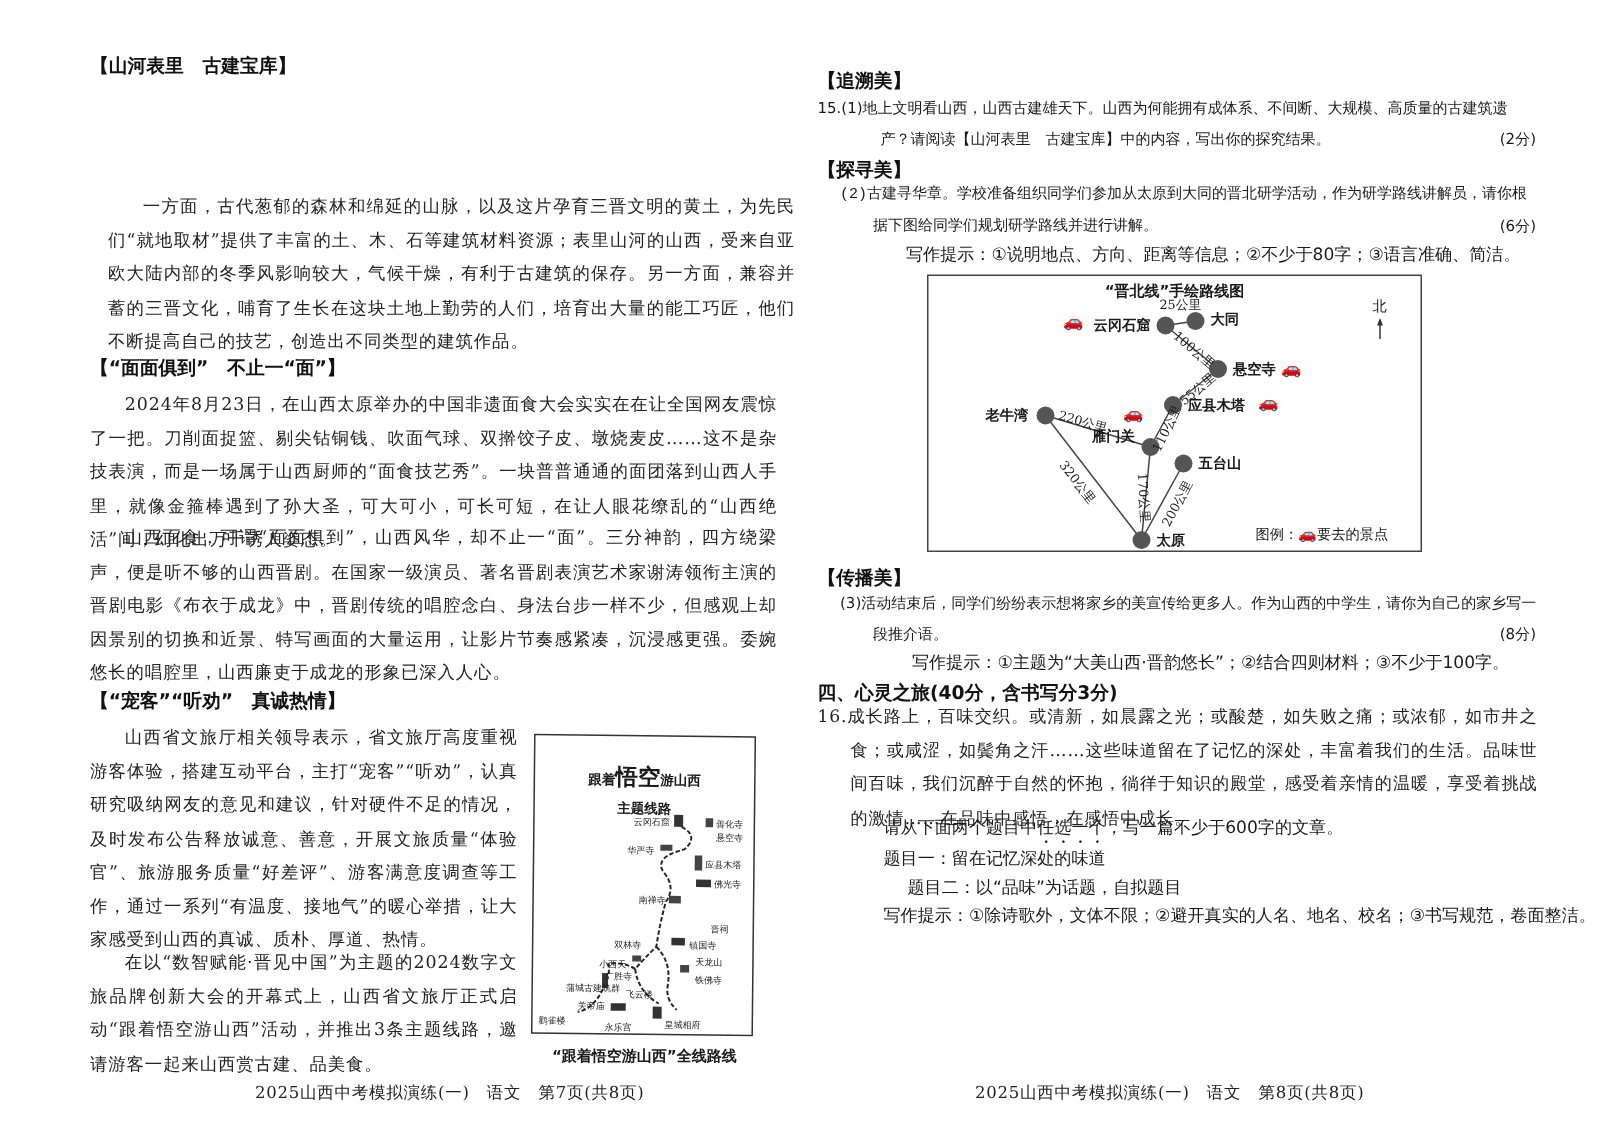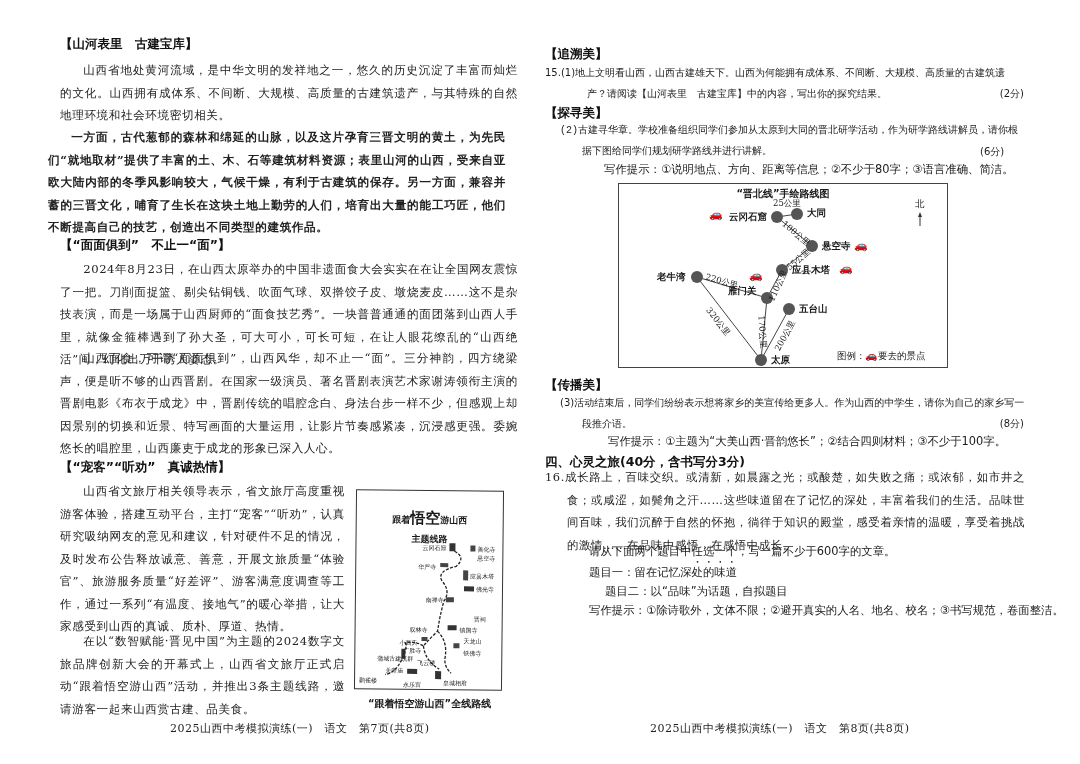--- a/index.html
+++ b/index.html
@@ -23,22 +23,21 @@
   .poster-title { position: absolute; width: 100%; text-align: center; font-family: "DejaVu Sans", "Liberation Sans", sans-serif; font-weight: bold; }
   .poster-lbl { position: absolute; font-size: 6px; white-space: nowrap; }
   .caption { position: absolute; font-family: "DejaVu Sans", "Liberation Sans", sans-serif; font-size: 10px; font-weight: bold; white-space: nowrap; }
   .emph-dot { text-emphasis: dot; -webkit-text-emphasis: dot; text-emphasis-position: under; -webkit-text-emphasis-position: under; }
 </style>
 </head>
 <body>
 
 <div class="page" id="page-left">
   <div class="sec-head" style="left:60px;top:36px;">【山河表里　古建宝库】</div>
-  <div class="para indent" style="left:60px;top:59px;width:458px;">山西省地处黄河流域，是中华文明的发祥地之一，悠久的历史沉淀了丰富而灿烂的文化。山西拥有成体系、不间断、大规模、高质量的古建筑遗产，与其特殊的自然地理环境和社会环境密切相关。</div>
-  <div class="para indent" style="left:48px;top:126px;width:458px;font-weight:bold;">一方面，古代葱郁的森林和绵延的山脉，以及这片孕育三晋文明的黄土，为先民们“就地取材”提供了丰富的土、木、石等建筑材料资源；表里山河的山西，受来自亚欧大陆内部的冬季风影响较大，气候干燥，有利于古建筑的保存。另一方面，兼容并蓄的三晋文化，哺育了生长在这块土地上勤劳的人们，培育出大量的能工巧匠，他们不断提高自己的技艺，创造出不同类型的建筑作品。</div>
+  <div class="para indent" style="left:72px;top:126px;width:458px;">一方面，古代葱郁的森林和绵延的山脉，以及这片孕育三晋文明的黄土，为先民们“就地取材”提供了丰富的土、木、石等建筑材料资源；表里山河的山西，受来自亚欧大陆内部的冬季风影响较大，气候干燥，有利于古建筑的保存。另一方面，兼容并蓄的三晋文化，哺育了生长在这块土地上勤劳的人们，培育出大量的能工巧匠，他们不断提高自己的技艺，创造出不同类型的建筑作品。</div>
 
   <div class="sec-head" style="left:60px;top:237px;">【“面面俱到”　不止一“面”】</div>
   <div class="para indent" style="left:60px;top:258px;width:458px;">2024年8月23日，在山西太原举办的中国非遗面食大会实实在在让全国网友震惊了一把。刀削面捉篮、剔尖钻铜钱、吹面气球、双擀饺子皮、墩烧麦皮……这不是杂技表演，而是一场属于山西厨师的“面食技艺秀”。一块普普通通的面团落到山西人手里，就像金箍棒遇到了孙大圣，可大可小，可长可短，在让人眼花缭乱的“山西绝活”间，幻化出万千诱人姿态。</div>
   <div class="para indent" style="left:60px;top:347px;width:458px;">山西面食，可谓“面面俱到”，山西风华，却不止一“面”。三分神韵，四方绕梁声，便是听不够的山西晋剧。在国家一级演员、著名晋剧表演艺术家谢涛领衔主演的晋剧电影《布衣于成龙》中，晋剧传统的唱腔念白、身法台步一样不少，但感观上却因景别的切换和近景、特写画面的大量运用，让影片节奏感紧凑，沉浸感更强。委婉悠长的唱腔里，山西廉吏于成龙的形象已深入人心。</div>
 
   <div class="sec-head" style="left:60px;top:459px;">【“宠客”“听劝”　真诚热情】</div>
   <div class="para indent" style="left:60px;top:480px;width:285px;">山西省文旅厅相关领导表示，省文旅厅高度重视游客体验，搭建互动平台，主打“宠客”“听劝”，认真研究吸纳网友的意见和建议，针对硬件不足的情况，及时发布公告释放诚意、善意，开展文旅质量“体验官”、旅游服务质量“好差评”、游客满意度调查等工作，通过一系列“有温度、接地气”的暖心举措，让大家感受到山西的真诚、质朴、厚道、热情。</div>
   <div class="para indent" style="left:60px;top:630px;width:285px;">在以“数智赋能·晋见中国”为主题的2024数字文旅品牌创新大会的开幕式上，山西省文旅厅正式启动“跟着悟空游山西”活动，并推出3条主题线路，邀请游客一起来山西赏古建、品美食。</div>
 
   <div class="poster" style="left:355px;top:490px;width:148px;height:200px;">
@@ -93,21 +92,21 @@
   <div class="q" style="left:5px;top:62px;width:480px;padding-left:42px;text-indent:-42px;">
     <span>15.(1)地上文明看山西，山西古建雄天下。山西为何能拥有成体系、不间断、大规模、高质量的古建筑遗产？请阅读【山河表里　古建宝库】中的内容，写出你的探究结果。</span>
   </div>
   <div class="q" style="left:440px;top:83px;width:44px;text-align:right;">(2分)</div>
 
   <div class="sec-head" style="left:5px;top:105px;">【探寻美】</div>
 
   <div class="q" style="left:20px;top:120px;width:465px;padding-left:22px;text-indent:-22px;font-family:Liberation Mono, monospace;">
     <span>(2)古建寻华章。学校准备组织同学们参加从太原到大同的晋北研学活动，作为研学路线讲解员，请你根据下图给同学们规划研学路线并进行讲解。</span>
   </div>
-  <div class="q" style="left:440px;top:141px;width:44px;text-align:left;">(6分)</div>
+  <div class="q" style="left:440px;top:141px;width:44px;text-align:right;">(6分)</div>
   <div class="hint" style="left:64px;top:162px;">写作提示：①说明地点、方向、距离等信息；②不少于80字；③语言准确、简洁。</div>
 
   <div class="map-box" style="left:78px;top:183px;width:330px;height:185px;">
     <div class="map-title">“晋北线”手绘路线图</div>
     <svg style="position:absolute;left:0;top:0;" width="330" height="185">
       <g stroke="#444" stroke-width="1" fill="none">
         <line x1="158" y1="33" x2="178" y2="30"></line>
         <line x1="158" y1="33" x2="193" y2="62"></line>
         <line x1="193" y1="62" x2="163" y2="86"></line>
         <line x1="163" y1="86" x2="148" y2="114"></line>

